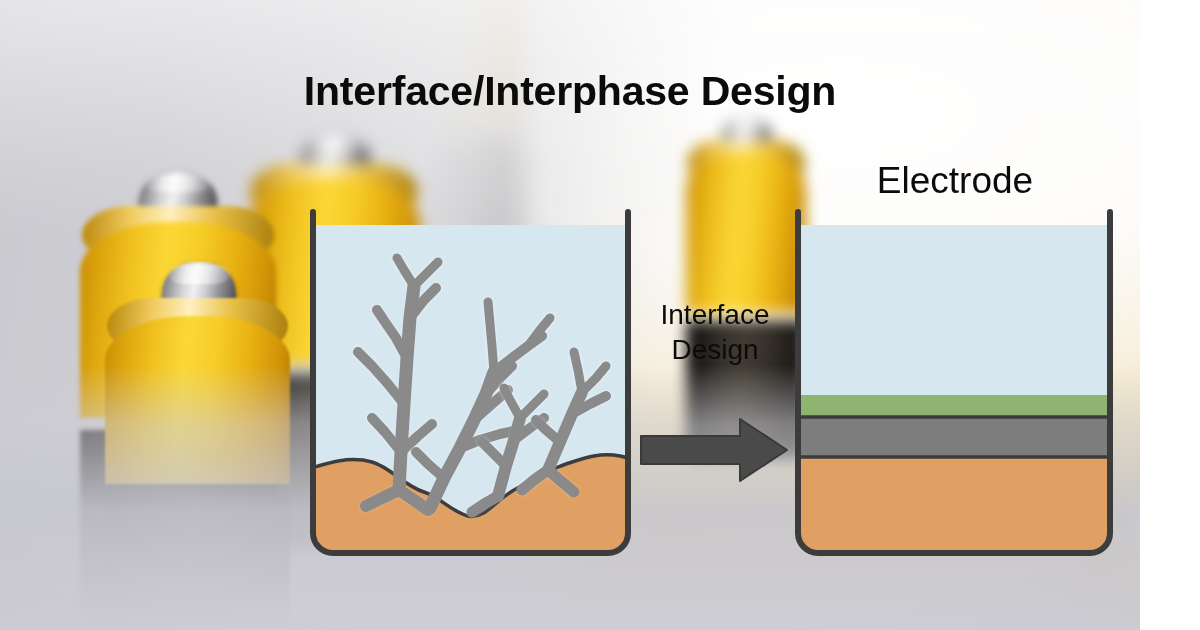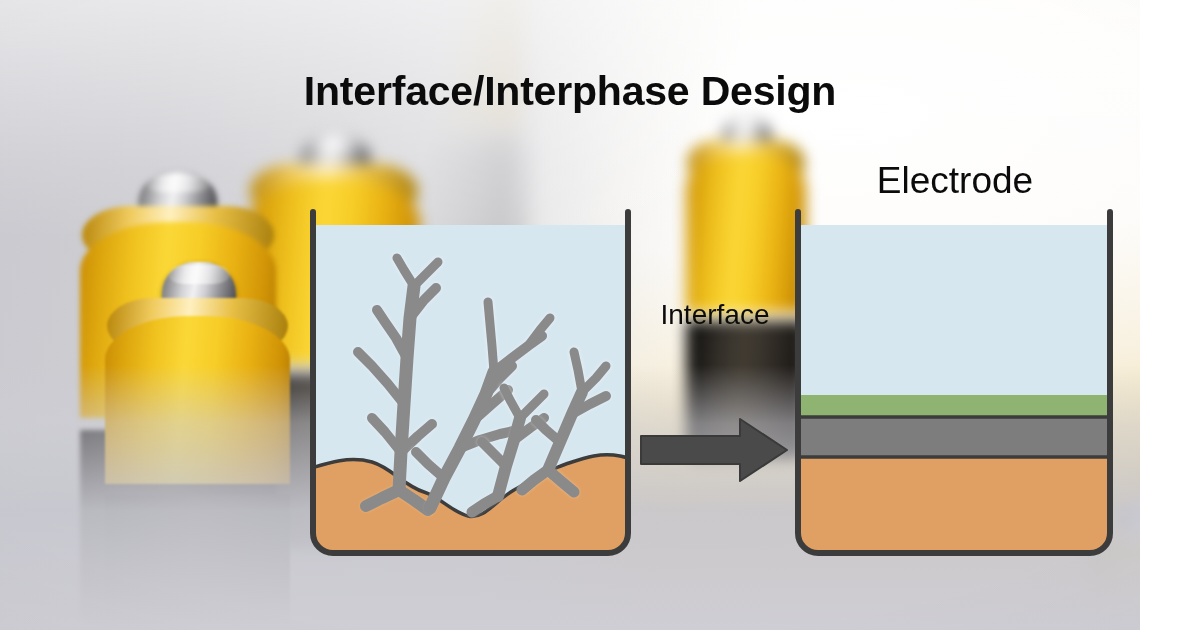--- a/index.html
+++ b/index.html
@@ -355,16 +355,17 @@
       </g>
     </svg>
 
     <div class="title">Interface/Interphase Design</div>
 
 
     <div class="beaker-label" id="label-electrode">Electrode</div>
 
     <div class="center-text">
       <div>Interface</div>
+      <div>Design</div>
     </div>
 
   </div>
 </div>
 
 </body></html>

